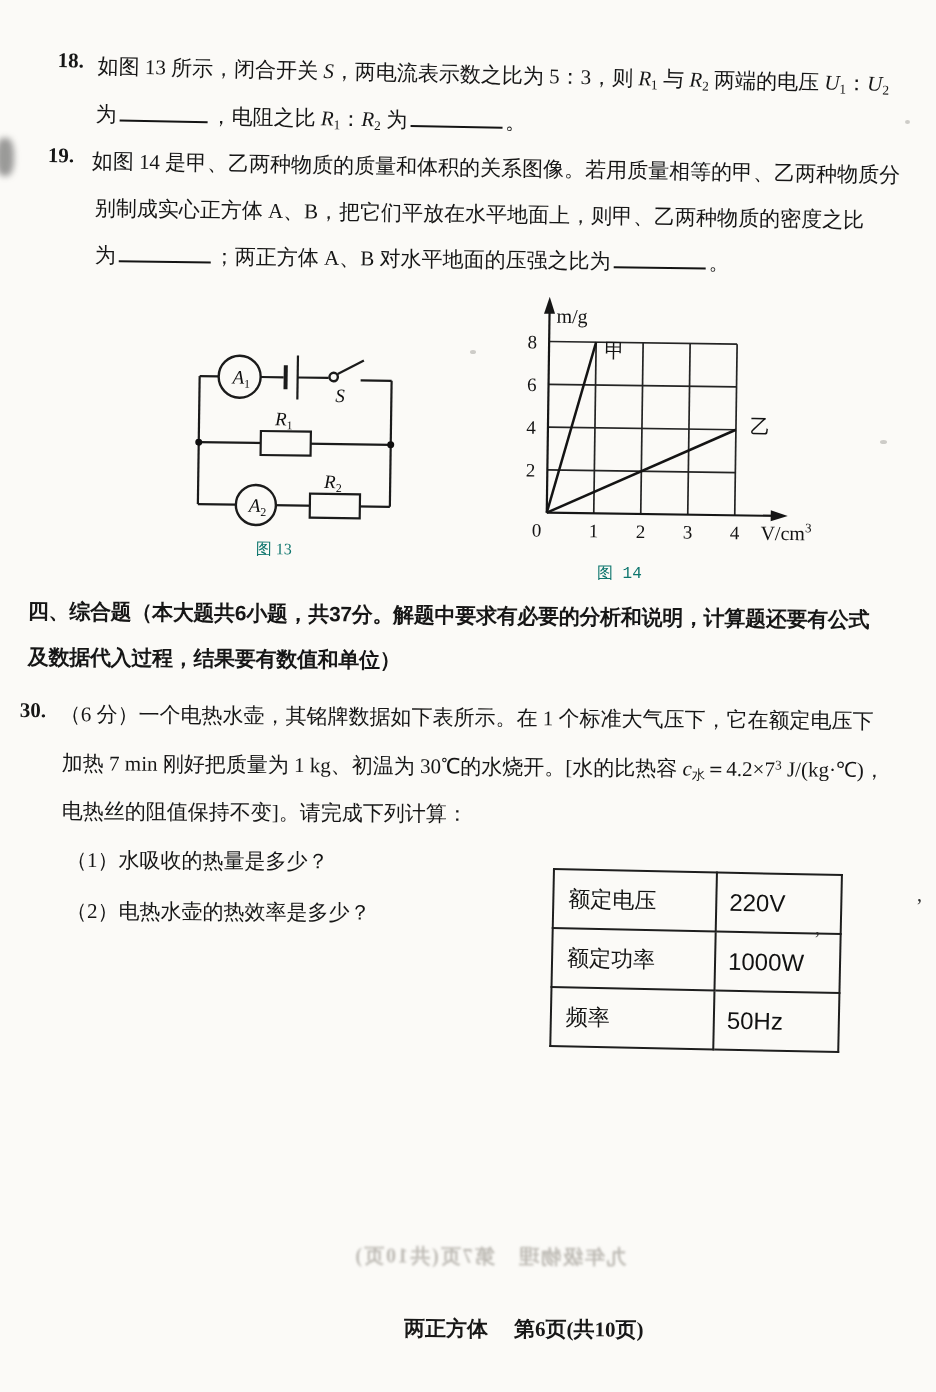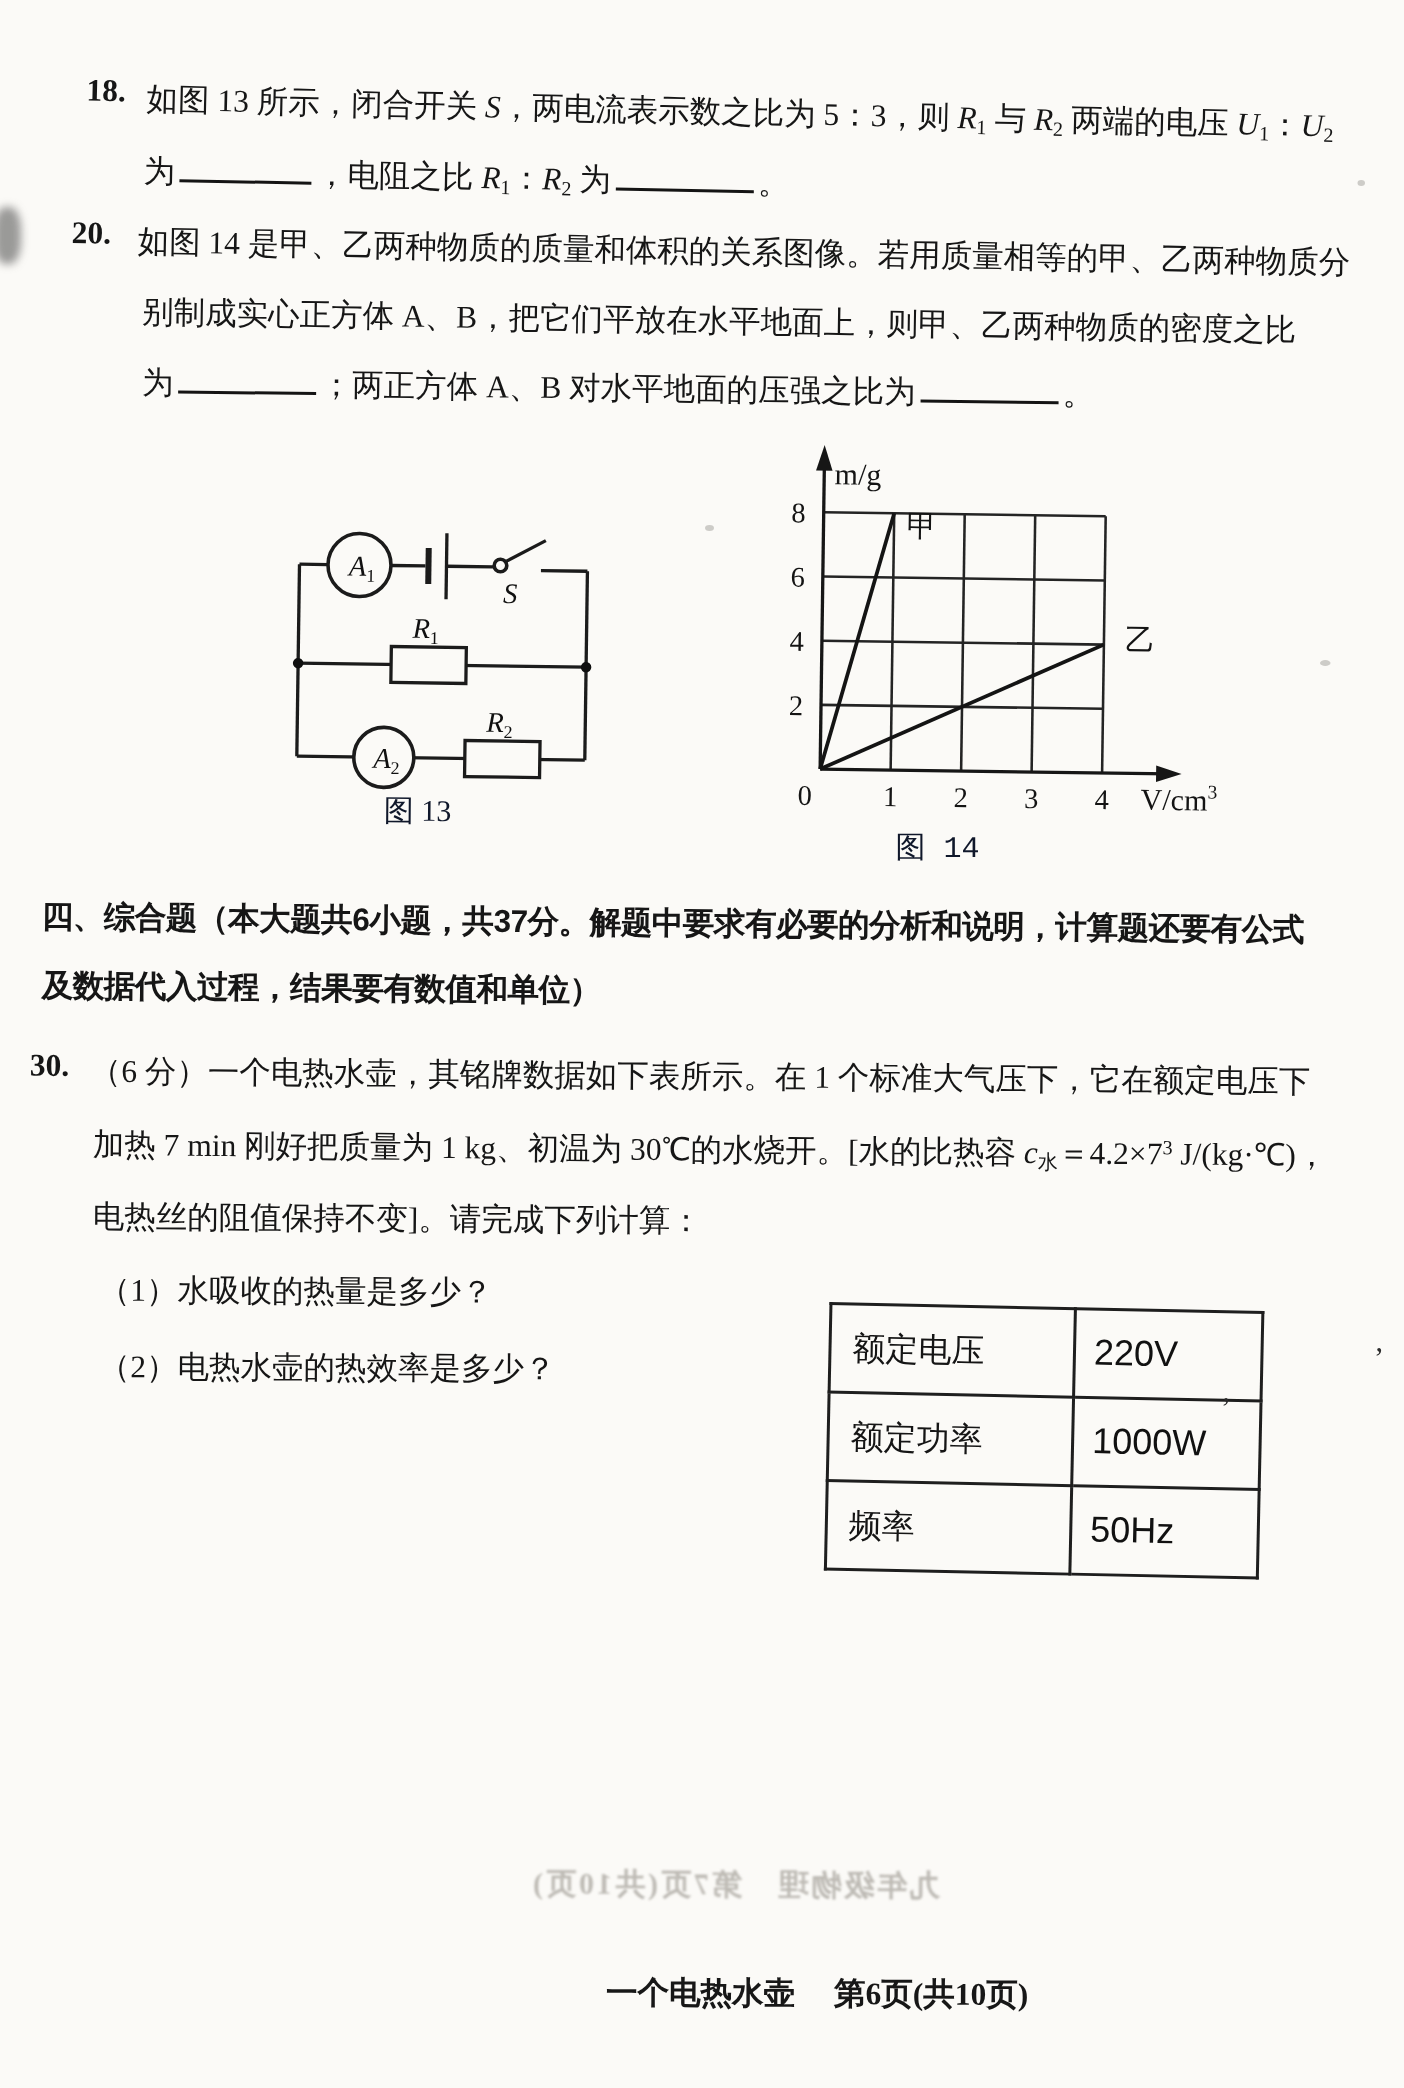--- a/index.html
+++ b/index.html
@@ -7,21 +7,21 @@
        font-family:"Liberation Serif",serif;color:#171717;}
   .abs{position:absolute;}
   .tline{position:absolute;font-size:21px;white-space:nowrap;color:#161616;
          font-family:"Liberation Serif",serif;transform-origin:left top;}
   .qno{font-size:21px;font-weight:700;}
   .it{font-style:italic;}
   .sb{font-size:0.64em;vertical-align:-0.28em;}
   .sp{font-size:0.64em;vertical-align:0.5em;}
   .bl{display:inline-block;border-bottom:2px solid #141414;height:0.85em;margin:0 3px;}
   .heading{font-family:"Liberation Sans",sans-serif;font-weight:700;font-size:21px;letter-spacing:-0.3px;}
-  .caption{position:absolute;font-size:20px;color:#0f172a;transform-origin:left top;}
+  .caption{position:absolute;font-size:16px;color:#0f766e;transform-origin:left top;margin-top:12px;}
   
   .wline{stroke:#1b1b1b;stroke-width:2.2;fill:none;}
   .thick{stroke-width:4;}
   .comp{fill:#fbfaf7;stroke:#1b1b1b;stroke-width:2.4;}
   .box{fill:#fbfaf7;stroke:#1b1b1b;stroke-width:2.2;}
   .dot{fill:#101010;stroke:none;}
   .clabel{font:italic 19px "Liberation Serif",serif;fill:#101010;}
   .ssub{font-size:12px;font-style:normal;}
   
   .grid{stroke:#242424;stroke-width:1.7;}
@@ -55,21 +55,21 @@
 
 <div class="smudge"></div>
 <div class="speck" style="left:905px;top:120px;width:5px;height:4px;"></div>
 <div class="speck" style="left:470px;top:350px;width:6px;height:4px;"></div>
 <div class="speck" style="left:880px;top:440px;width:7px;height:4px;"></div>
 
 <div class="tline qno" style="left:58px;top:48px;transform:rotate(1.3deg);">18.</div>
 <div class="tline" style="left:98px;top:52px;transform:rotate(1.3deg);"><span>如图 13 所示，闭合开关 </span><span class="it">S</span><span>，两电流表示数之比为 5：3，则 </span><span class="it">R</span><span class="sb">1</span><span> 与 </span><span class="it">R</span><span class="sb">2</span><span> 两端的电压 </span><span class="it">U</span><span class="sb">1</span><span>：</span><span class="it">U</span><span class="sb">2</span></div>
 <div class="tline" style="left:96px;top:100px;transform:rotate(1.1deg);"><span>为</span><span class="bl" style="width: 88px;"></span><span>，电阻之比 </span><span class="it">R</span><span class="sb">1</span><span>：</span><span class="it">R</span><span class="sb">2</span><span> 为</span><span class="bl" style="width: 92px;"></span><span>。</span></div>
 
-<div class="tline qno" style="left:48px;top:143px;transform:rotate(1deg);">20.</div>
+<div class="tline qno" style="left:48px;top:143px;transform:rotate(1deg);">19.</div>
 <div class="tline" style="left:92px;top:147px;transform:rotate(1deg);"><span>如图 14 是甲、乙两种物质的质量和体积的关系图像。若用质量相等的甲、乙两种物质分</span></div>
 <div class="tline" style="left:95px;top:194px;transform:rotate(0.9deg);"><span>别制成实心正方体 A、B，把它们平放在水平地面上，则甲、乙两种物质的密度之比</span></div>
 <div class="tline" style="left:95px;top:241px;transform:rotate(0.7deg);"><span>为</span><span class="bl" style="width: 92px;"></span><span>；两正方体 A、B 对水平地面的压强之比为</span><span class="bl" style="width: 92px;"></span><span>。</span></div>
 
 <svg class="abs" style="left:190px;top:352px;transform:rotate(0.8deg);transform-origin:left top;" width="250" height="185" viewBox="0 0 250 185">
 
   <line class="wline" x1="10" y1="24" x2="29" y2="24"></line>
   <line class="wline" x1="71" y1="24" x2="94" y2="24"></line>
   <line class="wline thick" x1="96" y1="12" x2="96" y2="36"></line>
   <line class="wline" x1="108" y1="2" x2="108" y2="46"></line>
@@ -155,14 +155,14 @@
   </tr>
 </tbody>
   </table>
 
 <div class="stray" style="left:916px;top:895px;">’</div>
 <div class="stray" style="left:814px;top:928px;">’</div>
 
 <div class="bleed">九年级物理　第7页(共10页)</div>
 
 <div class="footer">
-  <span>一个电热水壶</span><span class="gap"></span><span>第6页(共10页)</span>
+  <span>两正方体</span><span class="gap"></span><span>第6页(共10页)</span>
 </div>
 
 </body></html>

